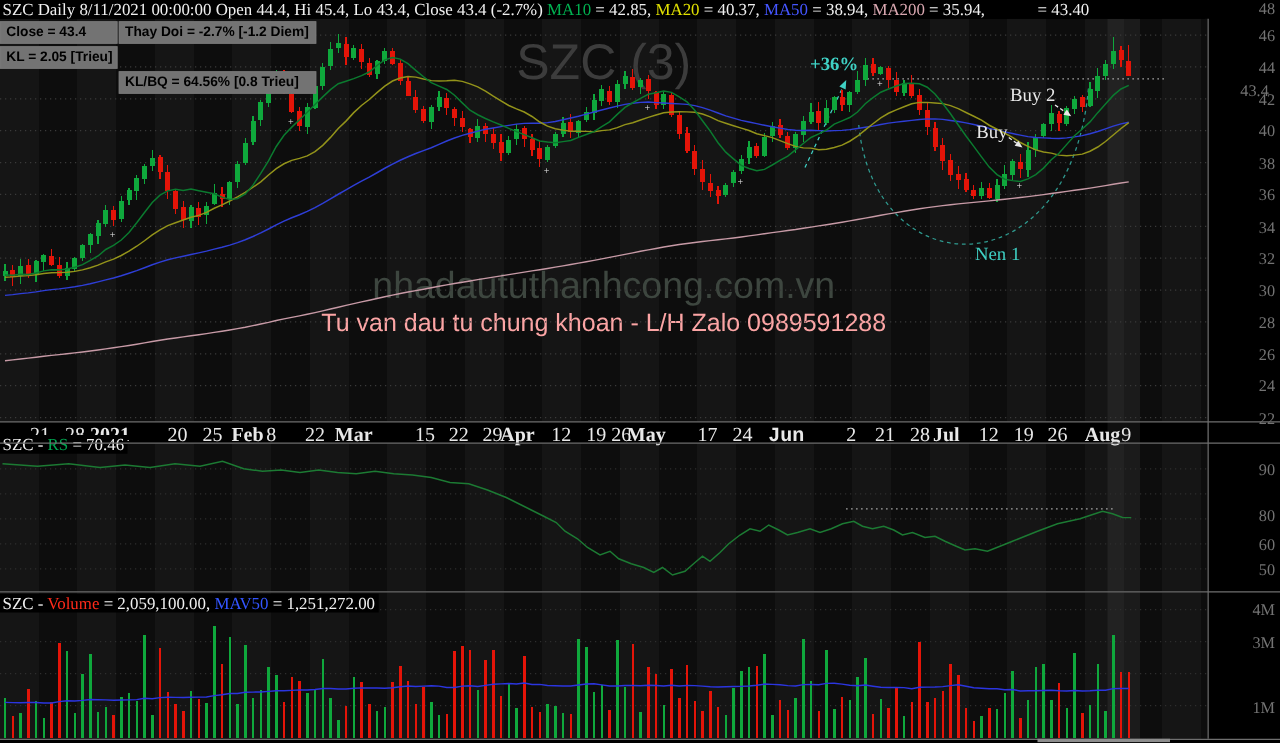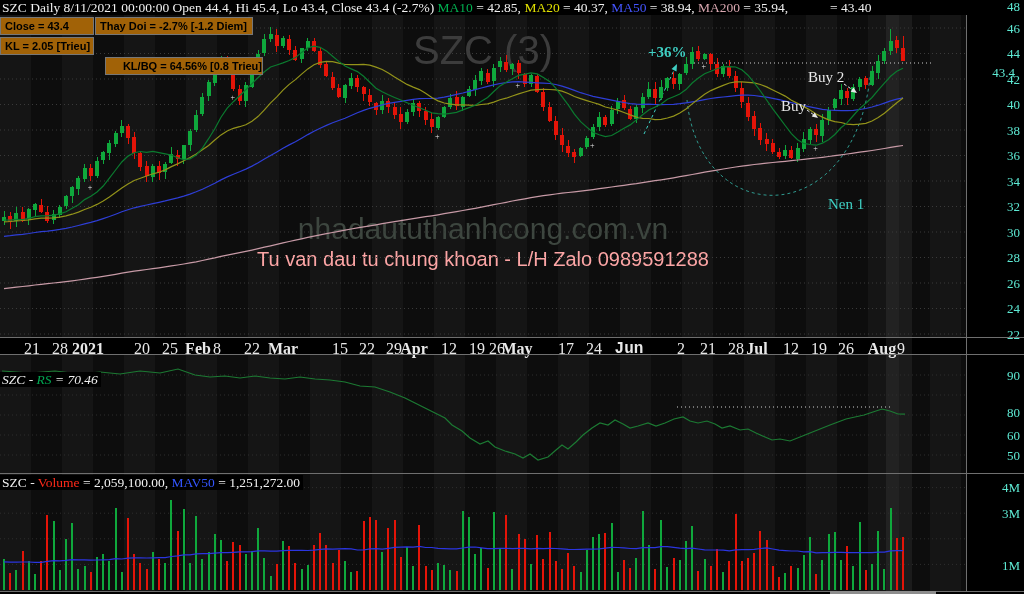--- a/index.html
+++ b/index.html
@@ -9,22 +9,22 @@
          background:repeating-linear-gradient(90deg,#151515 0 31px,#0d0d0d 31px 62px);}
   #price-panel{top:15px;height:322px;}
   #rs-panel{top:355px;height:118px;}
   #vol-panel{top:474px;height:117px;}
   svg{position:absolute;left:0;top:0;}
   #title-bar{position:absolute;left:0;top:0;width:962px;height:15px;background:#000;
              font-size:13.5px;line-height:15px;white-space:nowrap;overflow:hidden;padding-left:2px;}
   .hline{position:absolute;left:0;width:1024px;height:1px;background:#6f6f6f;}
   .vline{position:absolute;width:1px;background:#6f6f6f;}
   #scale-col{position:absolute;left:966px;top:0;width:58px;height:594px;background:#000;}
-  .tick{position:absolute;color:#5eead4;font-size:13px;line-height:13px;white-space:nowrap;}
-  .infobox{position:absolute;background:#a16207;border:1px solid #777;color:#000;
+  .tick{position:absolute;color:#737373;font-size:13px;line-height:13px;white-space:nowrap;}
+  .infobox{position:absolute;background:#737373;border:1px solid #777;color:#000;
            font-family:"Liberation Sans",sans-serif;font-size:11px;font-weight:bold;
            line-height:16px;height:16px;padding-left:4px;white-space:nowrap;}
   .wm{position:absolute;left:0;width:966px;text-align:center;
       font-family:"Liberation Sans",sans-serif;white-space:nowrap;}
   .xlab{position:absolute;transform:translateX(-50%);color:#e8e8e8;font-size:16px;top:2px;}
   .ann{position:absolute;font-size:15px;}
   #xaxis{position:absolute;left:0;top:338px;width:966px;height:17px;}
   #highlight-col{position:absolute;left:886px;top:15px;width:26px;height:576px;
                  background:rgba(210,210,210,0.07);}
   #scroll-thumb{position:absolute;left:830px;top:591px;width:106px;height:3px;background:#8d8d8d;}
@@ -553,28 +553,28 @@
         <rect x="902" y="63.263999999999996" width="2" height="52.736000000000004" fill="#e41408"></rect>
       </g>
       <g>
         <polyline points="4,87.9 10.2,88.1 16.4,88.2 22.6,88.0 28.8,88.0 35,88.3 41.2,88.3 47.4,87.3 53.6,86.6 59.800000000000004,86.8 66,86.3 72.2,85.6 78.4,85.8 84.60000000000001,85.9 90.8,86.2 97,86.0 103.2,85.9 109.4,85.7 115.60000000000001,84.7 121.8,85.0 128,84.1 134.20000000000002,83.8 140.4,83.9 146.6,84.0 152.8,83.8 159,83.7 165.20000000000002,83.6 171.4,82.5 177.6,81.8 183.8,80.8 190,80.8 196.20000000000002,79.8 202.4,79.7 208.6,79.6 214.8,79.1 221,78.6 227.20000000000002,78.6 233.4,78.3 239.6,77.9 245.8,77.9 252,77.6 258.20000000000005,76.8 264.40000000000003,76.8 270.6,77.1 276.8,77.1 283,76.6 289.2,76.3 295.40000000000003,76.3 301.6,76.4 307.8,76.5 314,76.2 320.2,75.4 326.40000000000003,74.9 332.6,75.1 338.8,74.9 345,74.7 351.2,74.9 357.40000000000003,76.0 363.6,76.0 369.8,74.9 376,74.6 382.2,75.1 388.40000000000003,74.3 394.6,73.4 400.8,73.1 407,72.9 413.2,73.1 419.40000000000003,72.4 425.6,73.5 431.8,73.5 438,74.4 444.2,74.6 450.40000000000003,74.8 456.6,74.8 462.8,74.0 469,73.2 475.2,73.0 481.40000000000003,73.9 487.6,74.7 493.8,74.7 500,74.4 506.2,74.4 512.4000000000001,74.6 518.6,74.3 524.8000000000001,74.4 531,74.8 537.2,74.3 543.4,74.7 549.6,74.4 555.8000000000001,74.5 562,74.9 568.2,75.4 574.4,75.5 580.6,75.4 586.8000000000001,75.2 593,75.1 599.2,74.8 605.4,74.2 611.6,73.3 617.8000000000001,73.5 624,73.8 630.2,74.5 636.4,74.7 642.6,73.7 648.8000000000001,73.6 655,73.7 661.2,72.7 667.4,72.6 673.6,73.3 679.8000000000001,74.2 686,74.6 692.2,74.1 698.4,75.0 704.6,75.8 710.8000000000001,76.0 717,76.0 723.2,76.1 729.4,76.9 735.6,75.8 741.8000000000001,75.7 748,75.6 754.2,75.3 760.4,74.5 766.6,73.9 772.8000000000001,75.0 779,76.2 785.2,76.6 791.4,77.0 797.6,77.0 803.8000000000001,77.8 810,77.6 816.2,78.8 822.4,78.6 828.6,78.6 834.8000000000001,78.4 841,78.3 847.2,78.6 853.4,78.7 859.6,78.5 865.8000000000001,78.7 872,78.6 878.2,78.2 884.4,78.2 890.6,76.9 896.8000000000001,76.7 903,76.7" fill="none" stroke="#2b35e0" stroke-width="1.2"></polyline>
       </g>
     </svg>
 
   <div class="ann" style="left:648px;top:44px;color:#3fd0c4;font-weight:bold;">+36%</div>
   <div class="ann" style="left:808px;top:69px;color:#e8e8e8;">Buy 2</div>
   <div class="ann" style="left:781px;top:98px;color:#e8e8e8;">Buy</div>
-  <div class="ann" style="left:780px;top:196px;color:#3fd0c4;margin-left:48px;">Nen 1</div>
+  <div class="ann" style="left:780px;top:196px;color:#3fd0c4;">Nen 1</div>
 
   <div id="title-bar"><span style="color: rgb(240, 240, 240);">SZC Daily 8/11/2021 00:00:00 Open 44.4, Hi 45.4, Lo 43.4, Close 43.4 (-2.7%) </span><span style="color: rgb(0, 176, 80);">MA10</span><span style="color: rgb(240, 240, 240);"> = 42.85, </span><span style="color: rgb(224, 224, 0);">MA20</span><span style="color: rgb(240, 240, 240);"> = 40.37, </span><span style="color: rgb(68, 85, 255);">MA50</span><span style="color: rgb(240, 240, 240);"> = 38.94, </span><span style="color: rgb(217, 167, 176);">MA200</span><span style="color: rgb(240, 240, 240);"> = 35.94,</span><span style="color: rgb(240, 240, 240); margin-left: 42px;">= 43.40</span></div>
 
   <div class="infobox" style="left:0;top:17px;width:88px;">Close = 43.4</div>
   <div class="infobox" style="left:95px;top:17px;width:152px;">Thay Doi = -2.7% [-1.2 Diem]</div>
   <div class="infobox" style="left:0;top:37px;width:88px;">KL = 2.05 [Trieu]</div>
-  <div class="infobox" style="left:105px;top:57px;width:152px;text-align:right;">KL/BQ = 64.56% [0.8 Trieu]</div>
+  <div class="infobox" style="left:95px;top:57px;width:152px;">KL/BQ = 64.56% [0.8 Trieu]</div>
 
   <div id="xaxis">
       <div class="xlab" style="left: 32px;">21</div>
       <div class="xlab" style="left: 60px;">28</div>
       <div class="xlab" style="left: 88px; font-weight: bold;">2021</div>
       <div class="xlab" style="left: 142px;">20</div>
       <div class="xlab" style="left: 170px;">25</div>
       <div class="xlab" style="left: 198px; font-weight: bold;">Feb</div>
       <div class="xlab" style="left: 217px;">8</div>
       <div class="xlab" style="left: 252px;">22</div>
@@ -594,21 +594,21 @@
       <div class="xlab" style="left: 708px;">21</div>
       <div class="xlab" style="left: 736px;">28</div>
       <div class="xlab" style="left: 757px; font-weight: bold;">Jul</div>
       <div class="xlab" style="left: 791px;">12</div>
       <div class="xlab" style="left: 819px;">19</div>
       <div class="xlab" style="left: 846px;">26</div>
       <div class="xlab" style="left: 882px; font-weight: bold;">Aug</div>
       <div class="xlab" style="left: 901px;">9</div>
     </div>
 
-  <div id="rs-header" class="hdr" style="left:0;top:372px;font-style:italic;"><span style="color: rgb(240, 240, 240);">SZC - </span><span style="color: rgb(0, 166, 81);">RS</span><span style="color: rgb(240, 240, 240);"> = 70.46</span></div>
+  <div id="rs-header" class="hdr" style="left:0;top:348px;"><span style="color: rgb(240, 240, 240);">SZC - </span><span style="color: rgb(0, 166, 81);">RS</span><span style="color: rgb(240, 240, 240);"> = 70.46</span></div>
   <div id="vol-header" class="hdr" style="left:0;top:475px;"><span style="color: rgb(240, 240, 240);">SZC - </span><span style="color: rgb(255, 42, 26);">Volume</span><span style="color: rgb(240, 240, 240);"> = 2,059,100.00, </span><span style="color: rgb(51, 85, 255);">MAV50</span><span style="color: rgb(240, 240, 240);"> = 1,251,272.00</span></div>
 
   <div id="scale-col">
       <div class="tick" style="top: 0px; right: 4px;">48</div>
       <div class="tick" style="top: 22px; right: 4px;">46</div>
       <div class="tick" style="top: 47px; right: 4px;">44</div>
       <div class="tick" style="top: 66px; right: 9px;">43.4</div>
       <div class="tick" style="top: 73px; right: 4px;">42</div>
       <div class="tick" style="top: 98px; right: 4px;">40</div>
       <div class="tick" style="top: 124px; right: 4px;">38</div>

